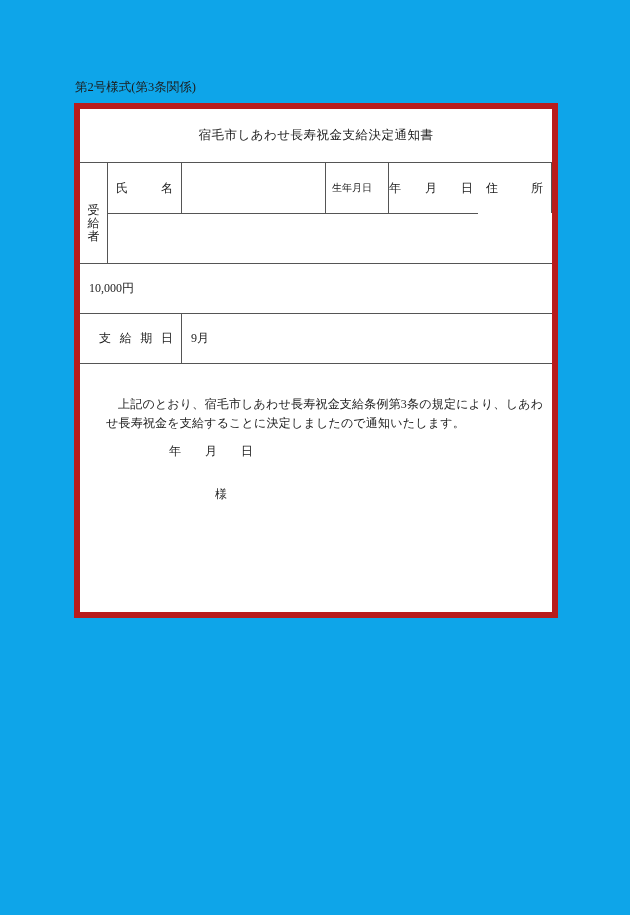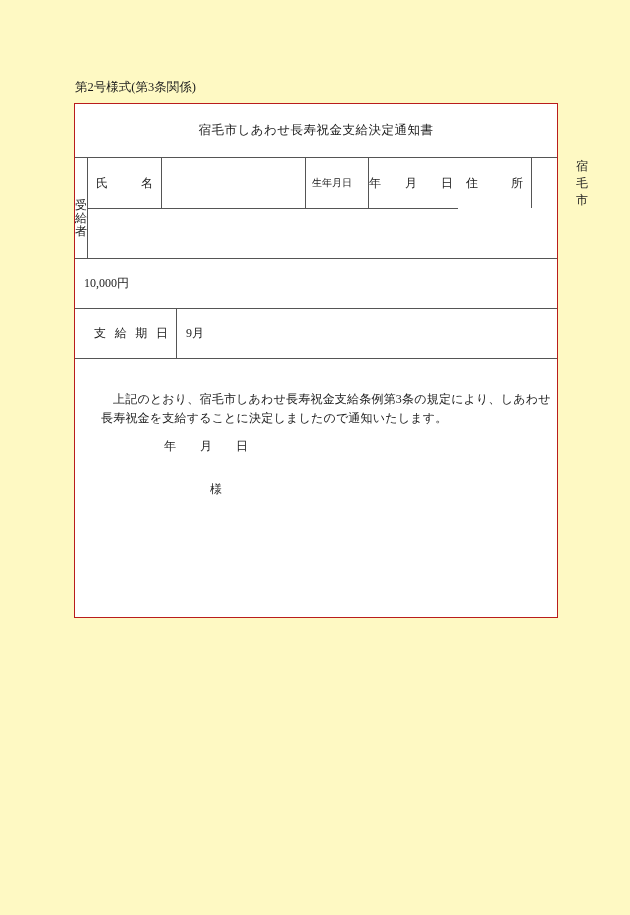--- a/index.html
+++ b/index.html
@@ -4,34 +4,34 @@
 <style>
   * { margin: 0; padding: 0; box-sizing: border-box; }
   html, body { width: 630px; height: 915px; }
   body {
     background: #ffffff;
     font-family: "Liberation Serif", "DejaVu Serif", serif;
     color: #1c1c1c;
     position: relative;
     font-size: 12px;
   }
-  .page { position: absolute; inset: 0; background: #fef9c3; }
+  .page { position: absolute; inset: 0; background: #0ea5e9; }
 
   .form-label {
     position: absolute;
     left: 75px; top: 79px;
     font-size: 12.5px;
     white-space: pre;
   }
 
   .doc-table {
     position: absolute;
     left: 74px; top: 103px;
     width: 484px; height: 515px;
-    border: 1px solid #b91c1c;
+    border: 6px solid #b91c1c;
     display: flex;
     flex-direction: column;
     background: #fff;
   }
   .trow { display: flex; border-bottom: 1px solid #555; }
 
   .title-row {
     height: 54px;
     align-items: center;
     justify-content: center;
@@ -132,21 +132,20 @@
           <div class="cell name-value-cell br"></div>
           <div class="cell dob-label-cell br">
             <span>生年月日</span>
           </div>
           <div class="cell dob-value-cell">年　　月　　日</div>
         </div>
         <div class="rrow rrow-addr">
           <div class="cell label-cell br">
             <span class="jlabel">住所</span>
           </div>
-          <div class="cell addr-value-cell">宿毛市</div>
         </div>
       </div>
     </div>
 
     <div class="trow pay-row">
       <div class="cell pay-value-cell">10,000円</div>
     </div>
 
     <div class="trow pay-row">
       <div class="cell pay-label-cell br">

